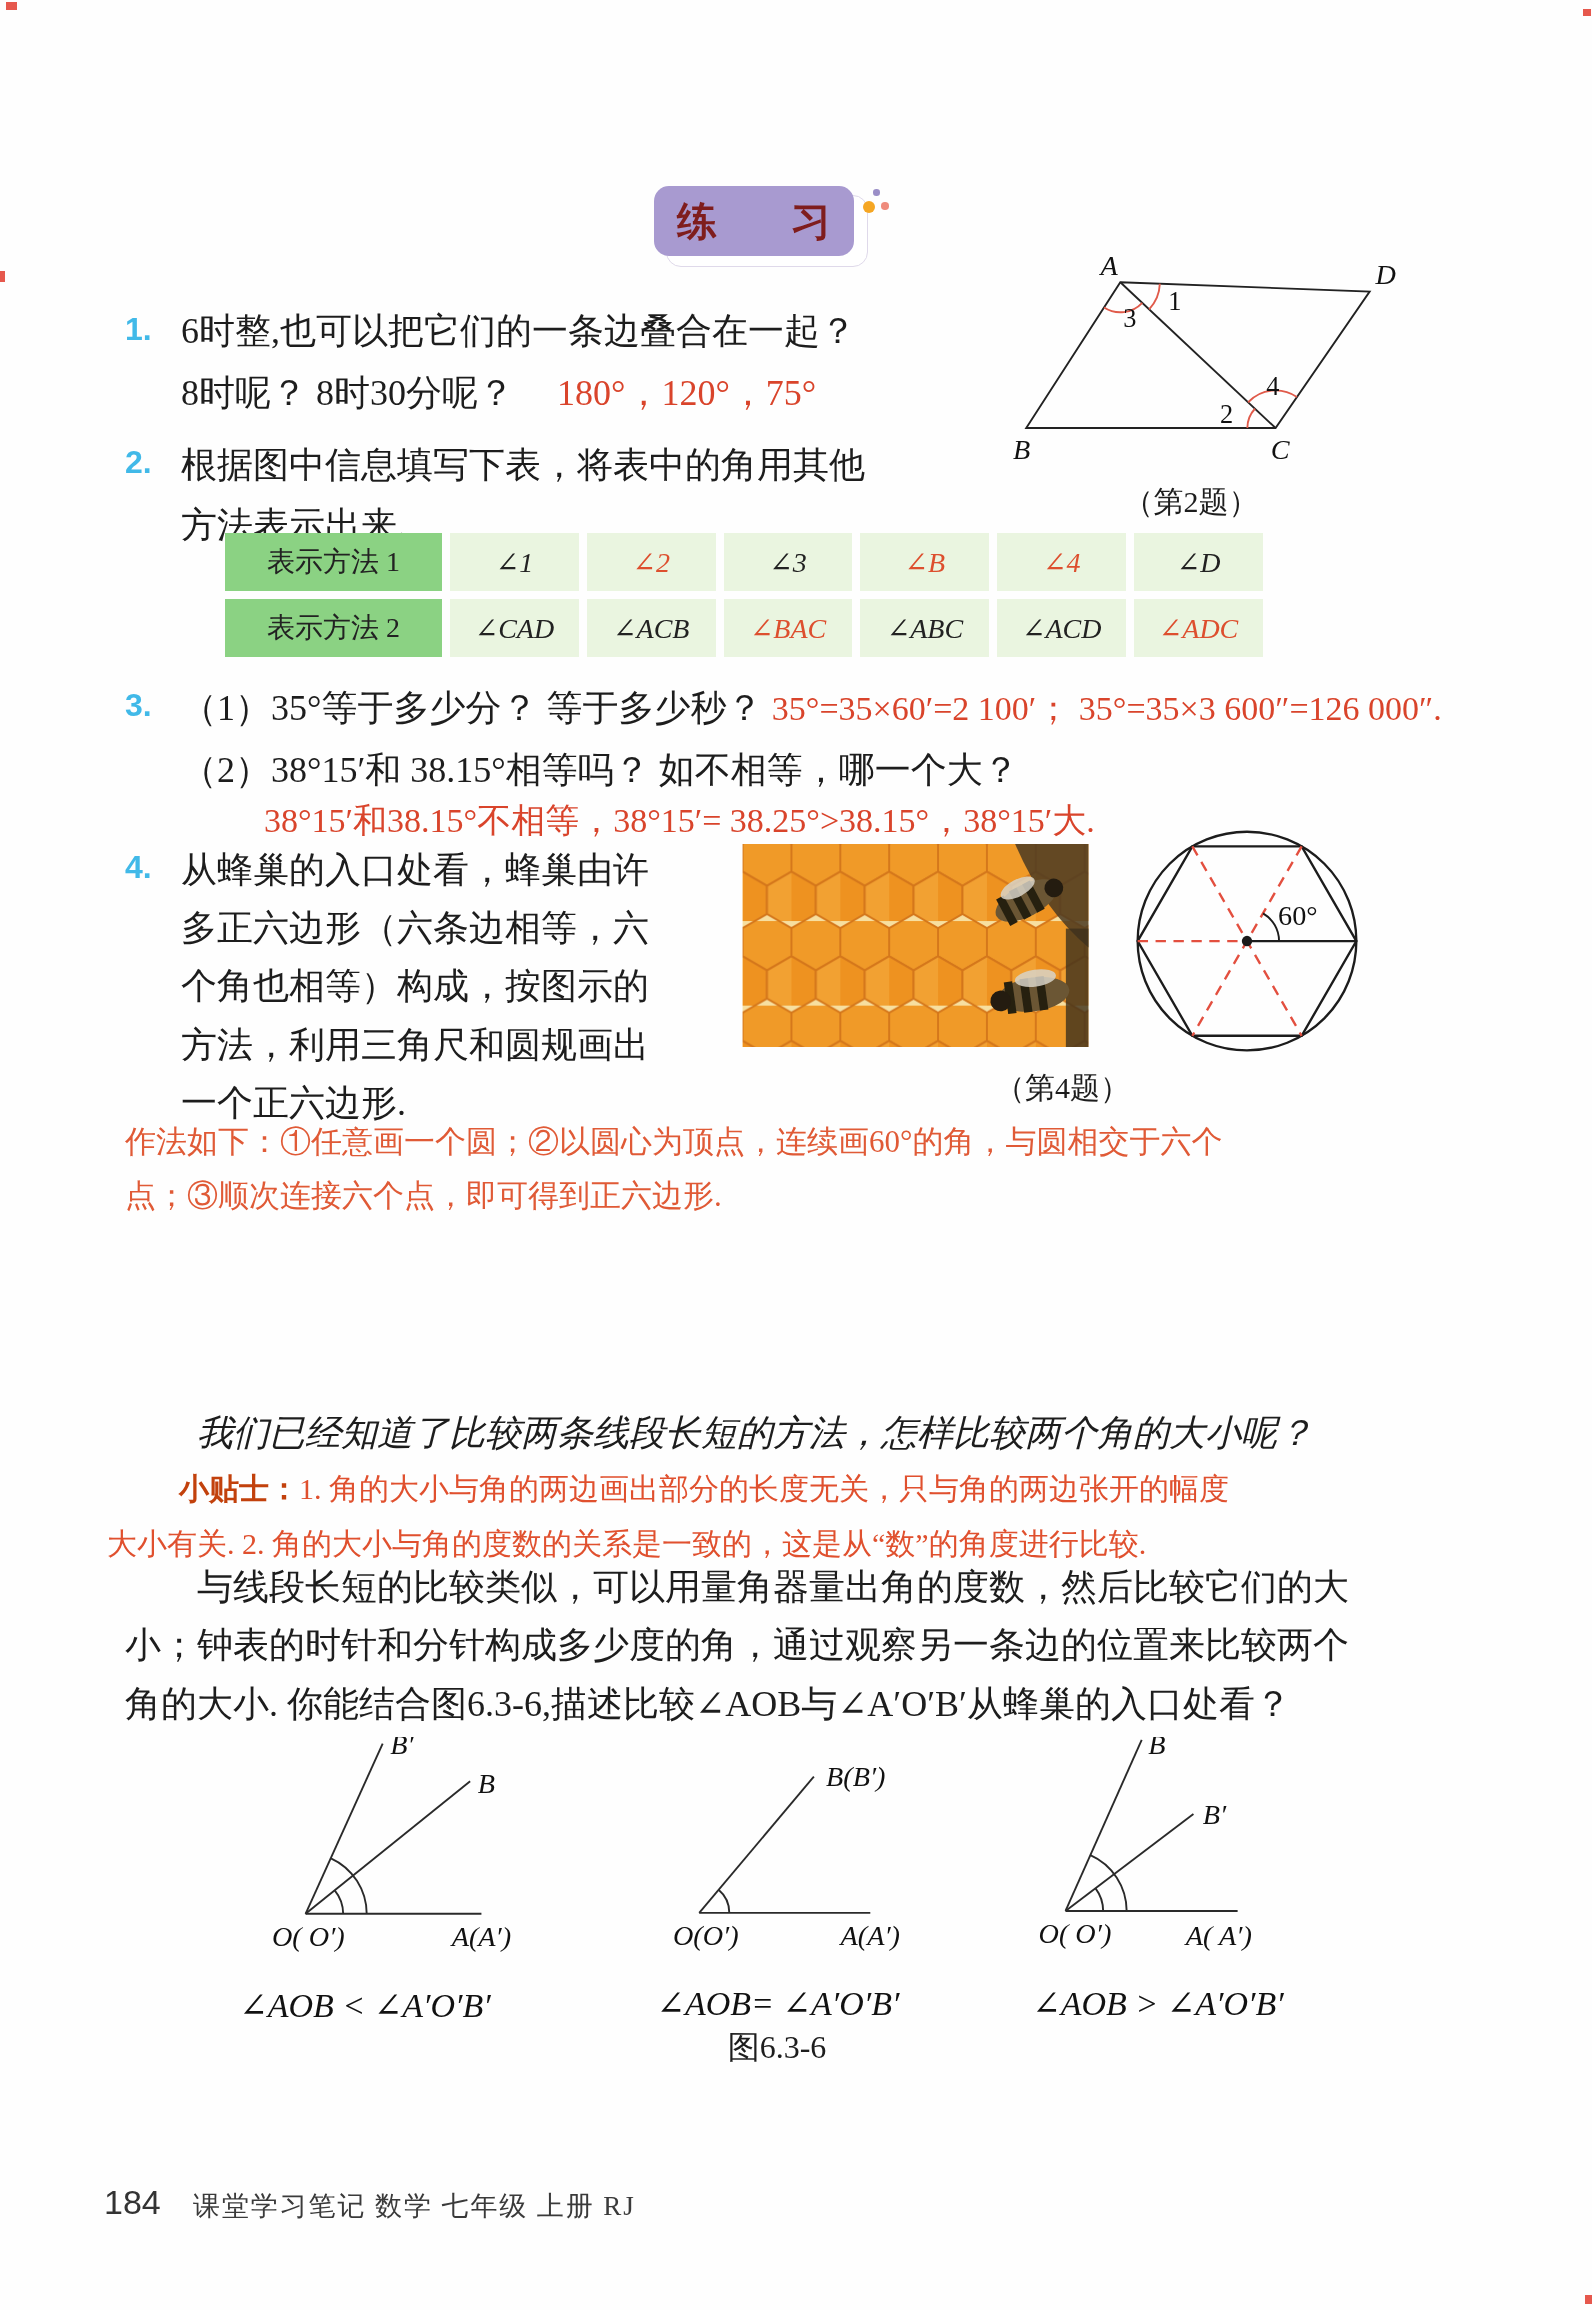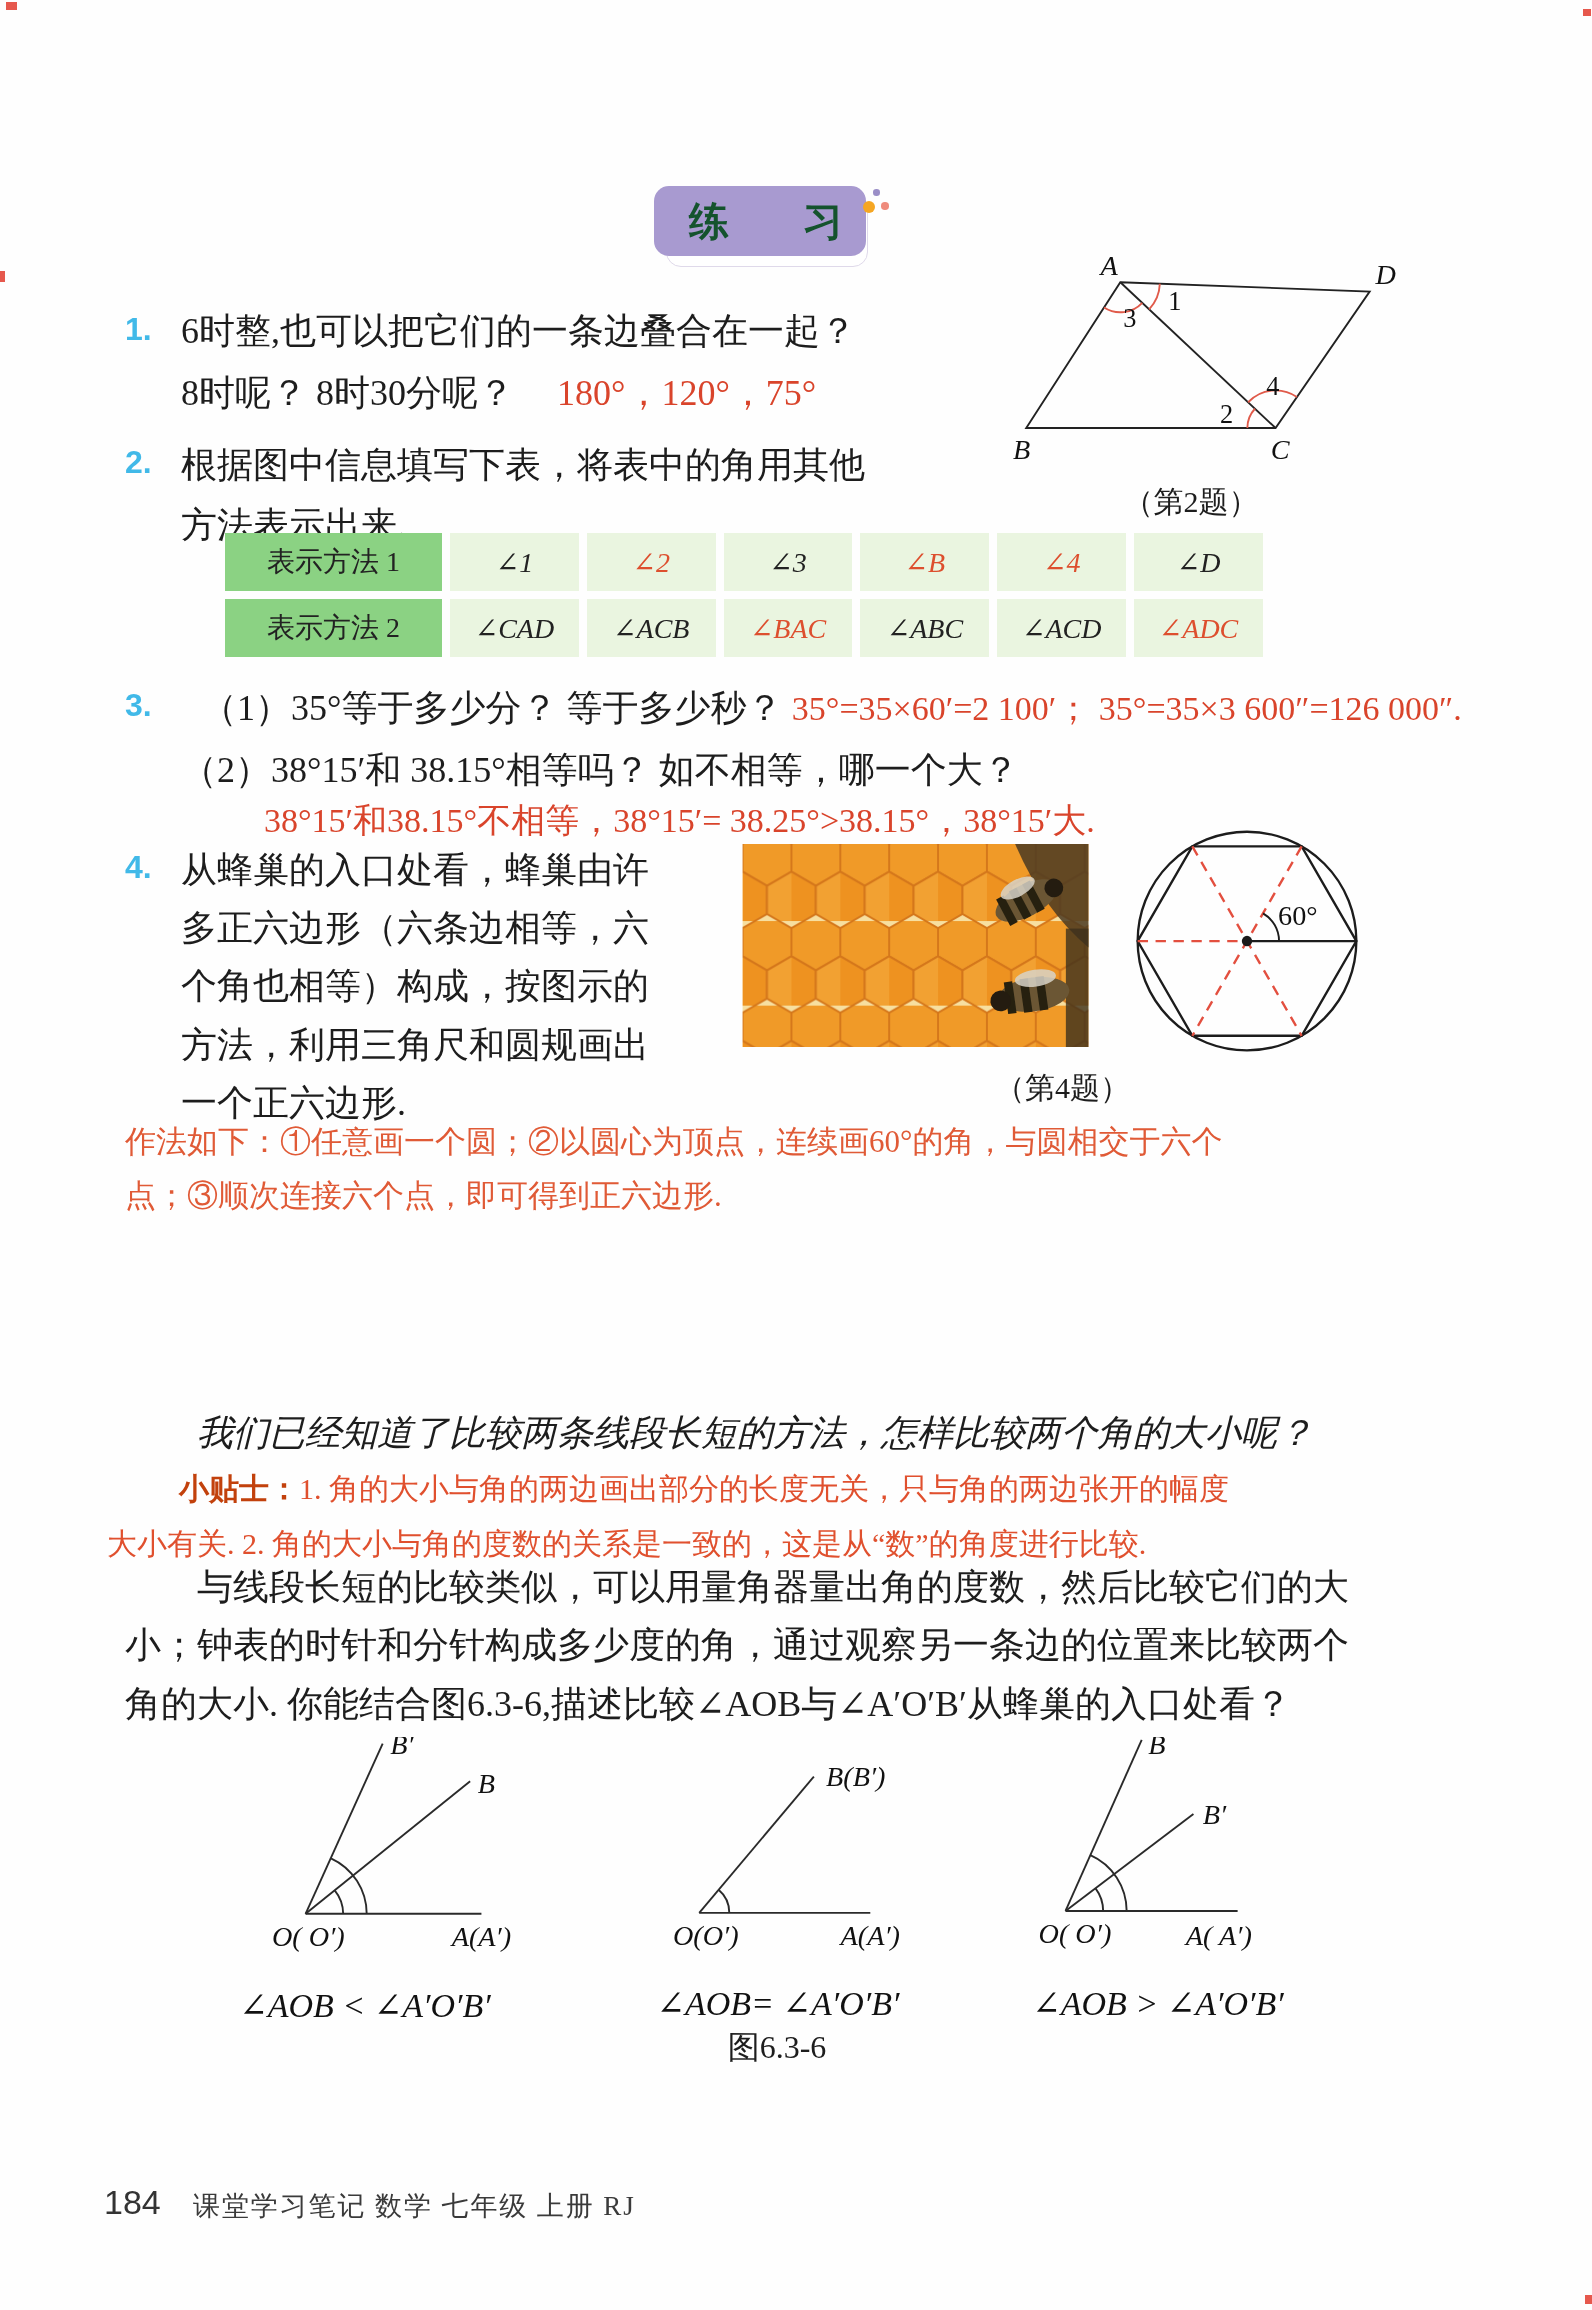--- a/index.html
+++ b/index.html
@@ -13,22 +13,22 @@
   .hand{color:#e05a36;font-size:31px;}
   .tip{color:#e0502e;font-size:30px;}
   .tip b{color:#c2410c;font-weight:bold;}
   .cap{font-size:30px;color:#1d1d1d;text-align:center;}
   .dcap{font-size:34px;color:#111;font-style:italic;text-align:center;
         font-family:"Liberation Serif","DejaVu Serif","DejaVu Sans",serif;}
   
   .badge-shadow{left:666px;top:195px;width:200px;height:70px;background:#fff;
         border:1.9px solid #dfd9ea;border-radius:15px;}
   .badge{left:654px;top:186px;width:200px;height:70px;background:#a89ad0;border-radius:15px;
-        color:#14532d;font-size:40px;font-weight:bold;display:flex;align-items:center;
-        justify-content:center;letter-spacing:32px;text-indent:32px;padding-left:12px;}
+        color:#7f1d1d;font-size:40px;font-weight:bold;display:flex;align-items:center;
+        justify-content:center;letter-spacing:32px;text-indent:32px;}
   .dot{position:absolute;border-radius:50%;}
   
   .atable{left:177px;top:533px;width:1038px;display:grid;
           grid-template-columns:217px repeat(6,1fr);grid-auto-rows:58px;gap:8px;margin-left:48px;}
   .thead{background:#8bd283;display:flex;align-items:center;justify-content:center;
          font-size:28px;color:#222;}
   .tcell{background:#eaf5e0;display:flex;align-items:center;justify-content:center;
          font-size:28px;color:#222;font-style:italic;
          font-family:"Liberation Serif","DejaVu Serif","DejaVu Sans",serif;}
   .tcell.red-cell{color:#dd4f2e;}
@@ -105,21 +105,21 @@
     <div class="thead">表示方法 2</div>
     <div class="tcell">∠CAD</div>
     <div class="tcell">∠ACB</div>
     <div class="tcell red-cell">∠BAC</div>
     <div class="tcell">∠ABC</div>
     <div class="tcell">∠ACD</div>
     <div class="tcell red-cell">∠ADC</div>
   </div>
 
   <div class="abs pnum" style="left:125px;top:687px;">3.</div>
-  <div class="abs txt" style="left:181px;top:684px;margin-left:20px;">
+  <div class="abs txt" style="left:181px;top:684px;">
     <span>（1）35°等于多少分？ 等于多少秒？</span><span class="red" style="font-size:34px;margin-left:9.4px;">35°=35×60′=2 100′； 35°=35×3 600″=126 000″.</span>
   </div>
   <div class="abs txt" style="left:181px;top:746px;">（2）38°15′和 38.15°相等吗？ 如不相等，哪一个大？</div>
   <div class="abs red" style="left:264px;top:798px;font-size:34px;">38°15′和38.15°不相等，38°15′= 38.25°&gt;38.15°，38°15′大.</div>
 
   <div class="abs pnum" style="left:125px;top:849px;">4.</div>
   <div class="abs txt" style="left:181px;top:846px;">从蜂巢的入口处看，蜂巢由许</div>
   <div class="abs txt" style="left:181px;top:904px;">多正六边形（六条边相等，六</div>
   <div class="abs txt" style="left:181px;top:962px;">个角也相等）构成，按图示的</div>
   <div class="abs txt" style="left:181px;top:1021px;">方法，利用三角尺和圆规画出</div>

